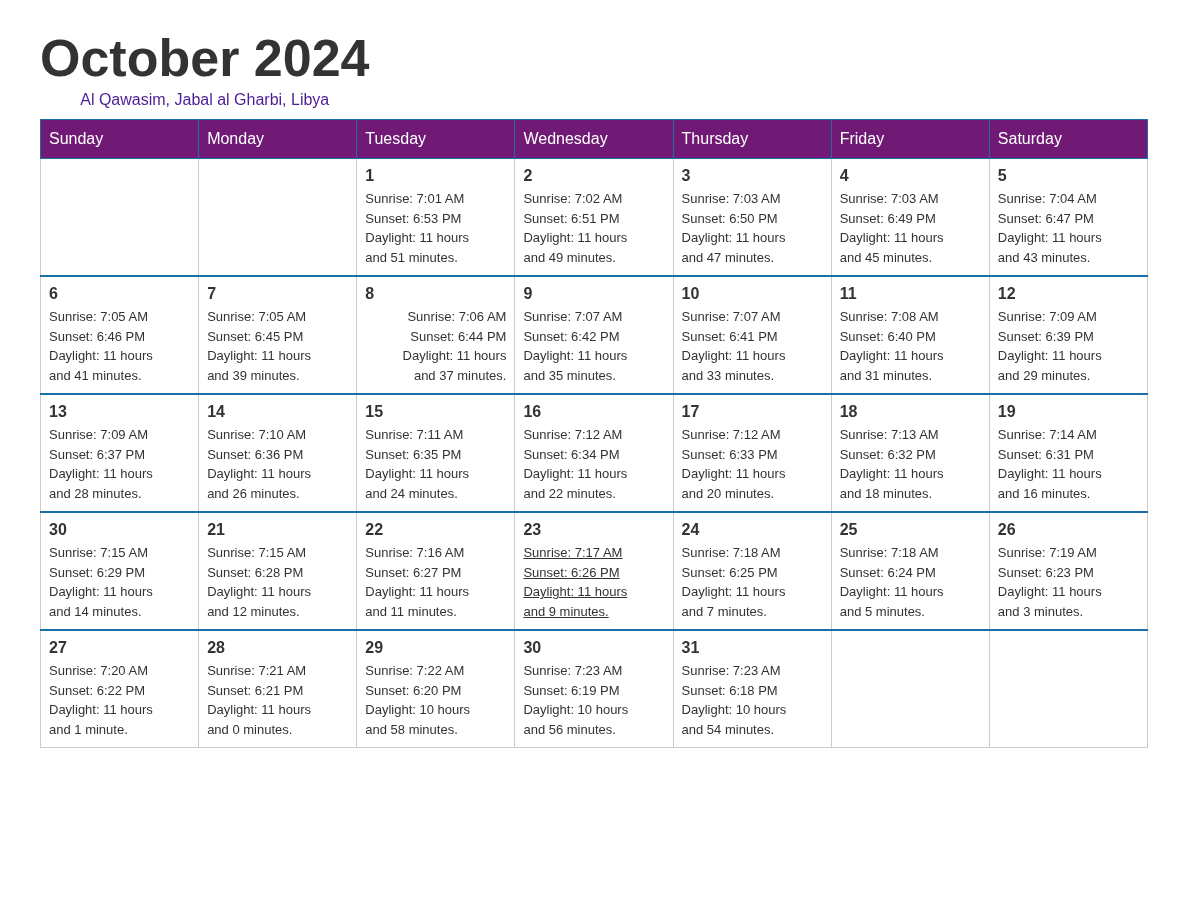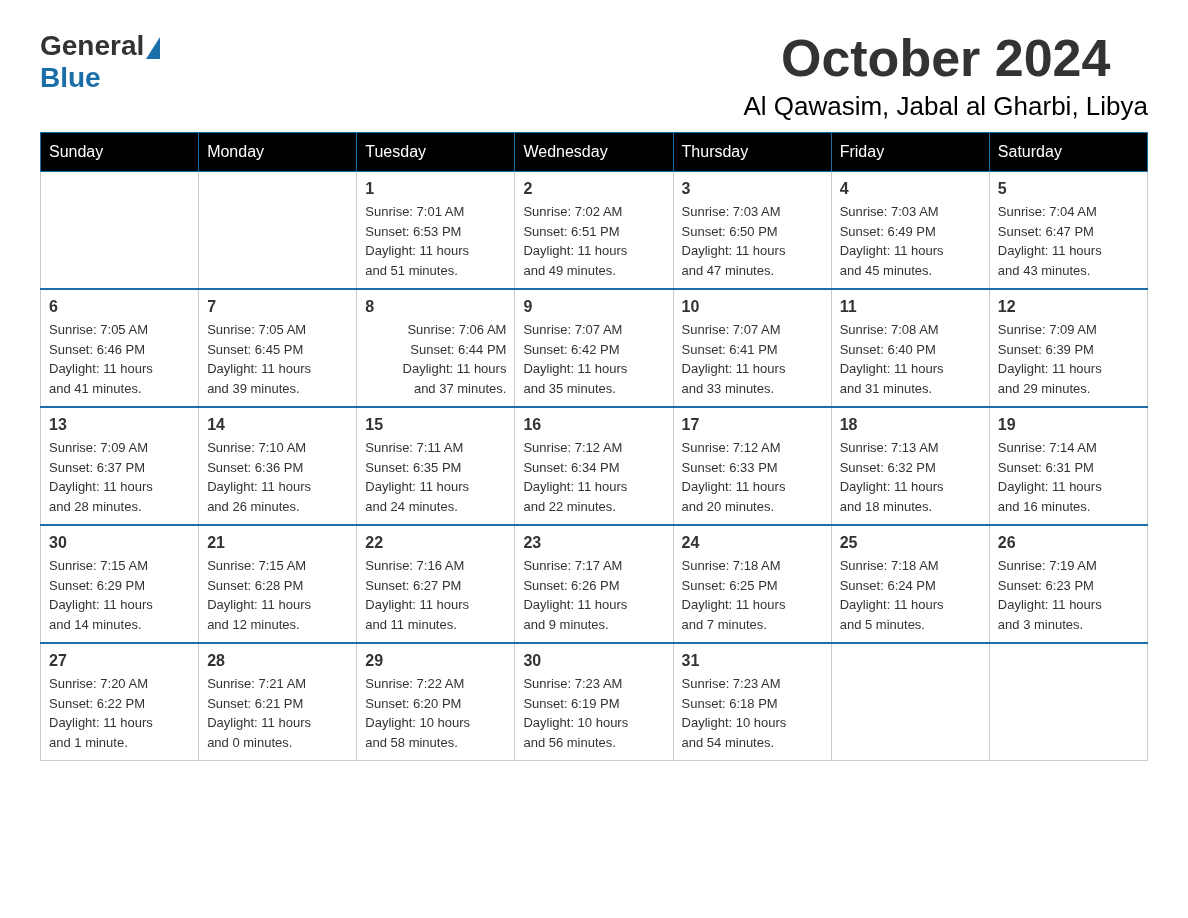--- a/index.html
+++ b/index.html
@@ -45,31 +45,31 @@
     .title-section {
       text-align: center;
     }
     .month-title {
       font-size: 52px;
       font-weight: bold;
       color: #333;
       line-height: 1.1;
     }
     .location-title {
-      font-size: 26px;
-      color: #000000;
+      font-size: 16px;
+      color: #4c1d95;
       margin-top: 4px;
     }
     .calendar {
       width: 100%;
       border-collapse: collapse;
       margin-top: 10px;
     }
     .calendar th {
-      background-color: #000000;
+      background-color: #701a75;
       color: white;
       padding: 10px 8px;
       text-align: left;
       font-size: 16px;
       font-weight: normal;
       border: 1px solid #1a6fa8;
     }
     .calendar td {
       border: 1px solid #ccc;
       vertical-align: top;
@@ -92,27 +92,20 @@
       background: #fff;
     }
     .row-divider td {
       border-top: 2px solid #1a6fa8;
     }
   </style>
 </head>
 <body>
 
 <div class="header">
-  <div class="logo-wrapper">
-    <div class="logo-top">
-      <span class="logo-general">General</span>
-      <div class="logo-triangle"></div>
-    </div>
-    <span class="logo-blue">Blue</span>
-  </div>
   <div class="title-section">
     <div class="month-title">October 2024</div>
     <div class="location-title">Al Qawasim, Jabal al Gharbi, Libya</div>
   </div>
 </div>
 
 <table class="calendar">
   <thead>
     <tr>
     <th>Sunday</th>
@@ -283,21 +276,21 @@
         </td>
         <td>
           <div class="day-number">22</div>
           <div class="day-info" style="white-space: pre-line;">Sunrise: 7:16 AM
 Sunset: 6:27 PM
 Daylight: 11 hours
 and 11 minutes.</div>
         </td>
         <td>
           <div class="day-number">23</div>
-          <div class="day-info" style="white-space: pre-line;">Sunrise: 7:17 AM
+          <div class="day-info" style="white-space: pre-line; text-decoration: underline;">Sunrise: 7:17 AM
 Sunset: 6:26 PM
 Daylight: 11 hours
 and 9 minutes.</div>
         </td>
         <td>
           <div class="day-number">24</div>
           <div class="day-info" style="white-space: pre-line;">Sunrise: 7:18 AM
 Sunset: 6:25 PM
 Daylight: 11 hours
 and 7 minutes.</div>

